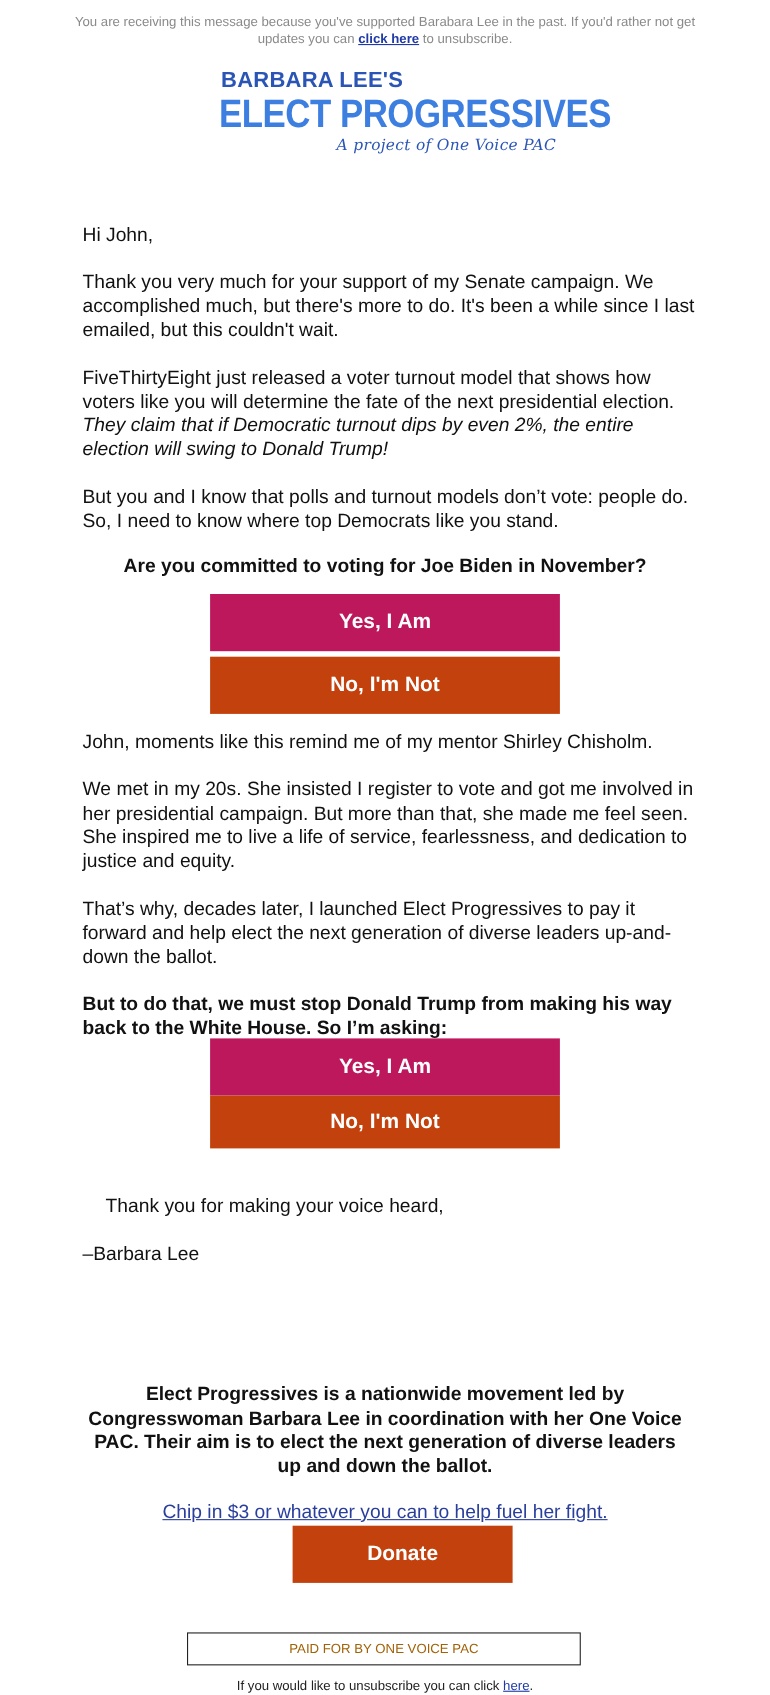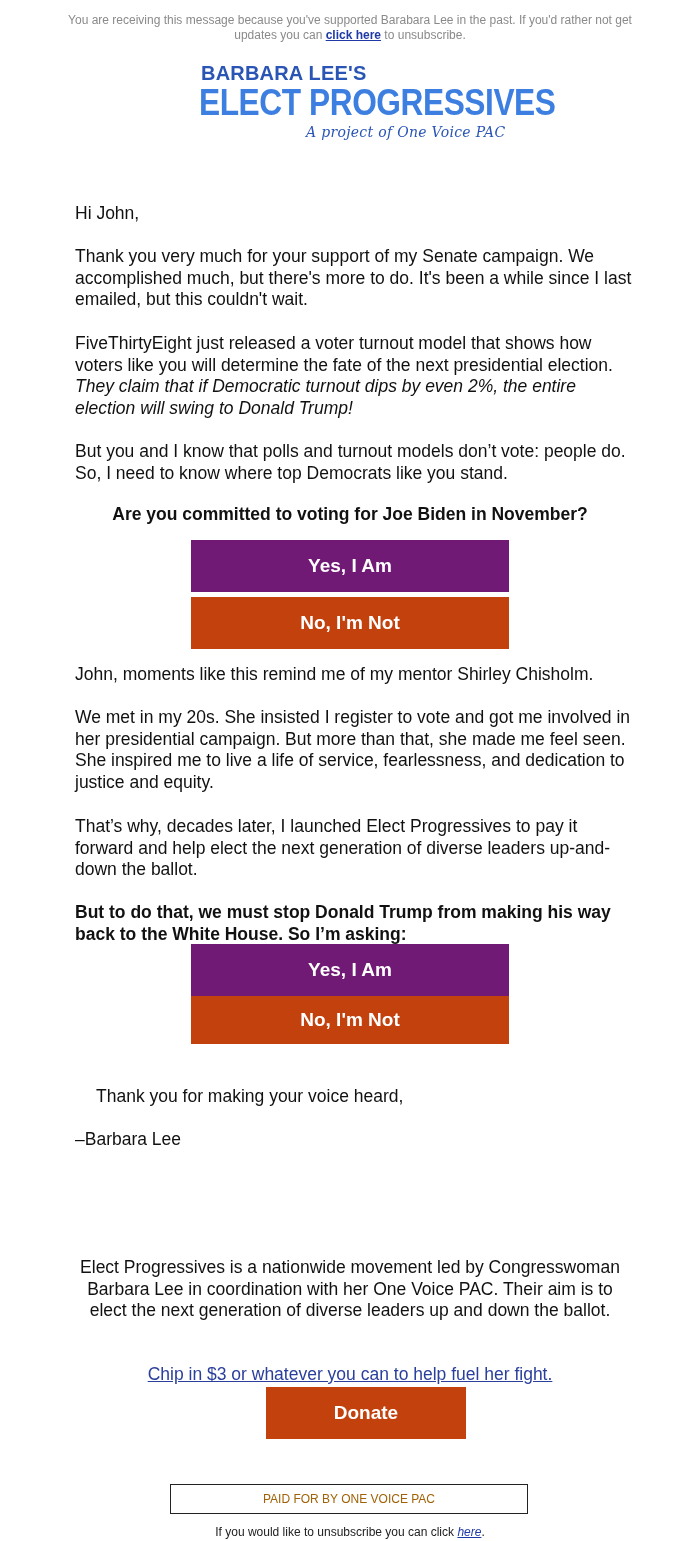--- a/index.html
+++ b/index.html
@@ -4,29 +4,29 @@
 <style>
   html, body { margin: 0; padding: 0; background: #ffffff; }
   body { width: 700px; height: 1541px; position: relative; overflow: hidden; font-family: "Liberation Sans", sans-serif; color: #111111; }
   .preheader { position: absolute; top: 13px; left: 60px; width: 580px; text-align: center; font-size: 12px; line-height: 15px; color: #8a8a8a; }
   .preheader a { color: #1f3aa6; font-weight: bold; text-decoration: underline; }
   .logo { position: absolute; top: 60px; left: 198px; width: 310px; height: 90px; }
   .logo .l1 { position: absolute; left: 3px; top: 2px; font-weight: bold; font-size: 20px; color: #2a55b5; letter-spacing: 0.2px; }
   .logo .l2 { position: absolute; left: 1px; top: 22px; font-weight: bold; font-size: 36px; color: #3d7fe0; letter-spacing: -0.5px; transform: scaleX(0.88); transform-origin: left; white-space: nowrap; }
   .logo .l3 { position: absolute; left: 108px; top: 64px; font-size: 14px; font-style: italic; color: #2a55b5; font-family: "DejaVu Serif", serif; letter-spacing: 0.3px; }
   .p { position: absolute; left: 75px; width: 560px; font-size: 17.5px; line-height: 21.5px; color: #111; }
-  .center { text-align: center; }
+  .center { text-align: center; font-weight: bold; }
   .bold { font-weight: bold; }
   .btn { position: absolute; left: 191px; width: 318px; display: flex; align-items: center; justify-content: center; color: #ffffff; font-weight: bold; font-size: 19px; cursor: pointer; }
-  .green { background: #701a75; }
+  .green { background: #be185d; }
   .red { background: #c2410c; }
   .chip { position: absolute; top: 1364px; left: 60px; width: 580px; text-align: center; font-size: 17.5px; font-weight: normal; color: #2a3f9c; text-decoration: underline; }
   .paid { position: absolute; top: 1484px; left: 170px; width: 358px; height: 30px; border: 1.5px solid #222; box-sizing: border-box; display: flex; align-items: center; justify-content: center; font-size: 12px; color: #a16207; }
   .unsub { position: absolute; top: 1525px; left: 150px; width: 400px; text-align: center; font-size: 12px; color: #222; }
-  .unsub a { color: #1f3aa6; text-decoration: underline; font-style: italic; }
+  .unsub a { color: #1f3aa6; text-decoration: underline; }
 </style>
 </head>
 <body>
 
 <div class="preheader">
   <span>You are receiving this message because you've supported Barabara Lee in the past. If you'd rather not get updates you can </span><a>click here</a><span> to unsubscribe.</span>
 </div>
 
 <div class="logo">
   <div class="l1">BARBARA LEE'S</div>

